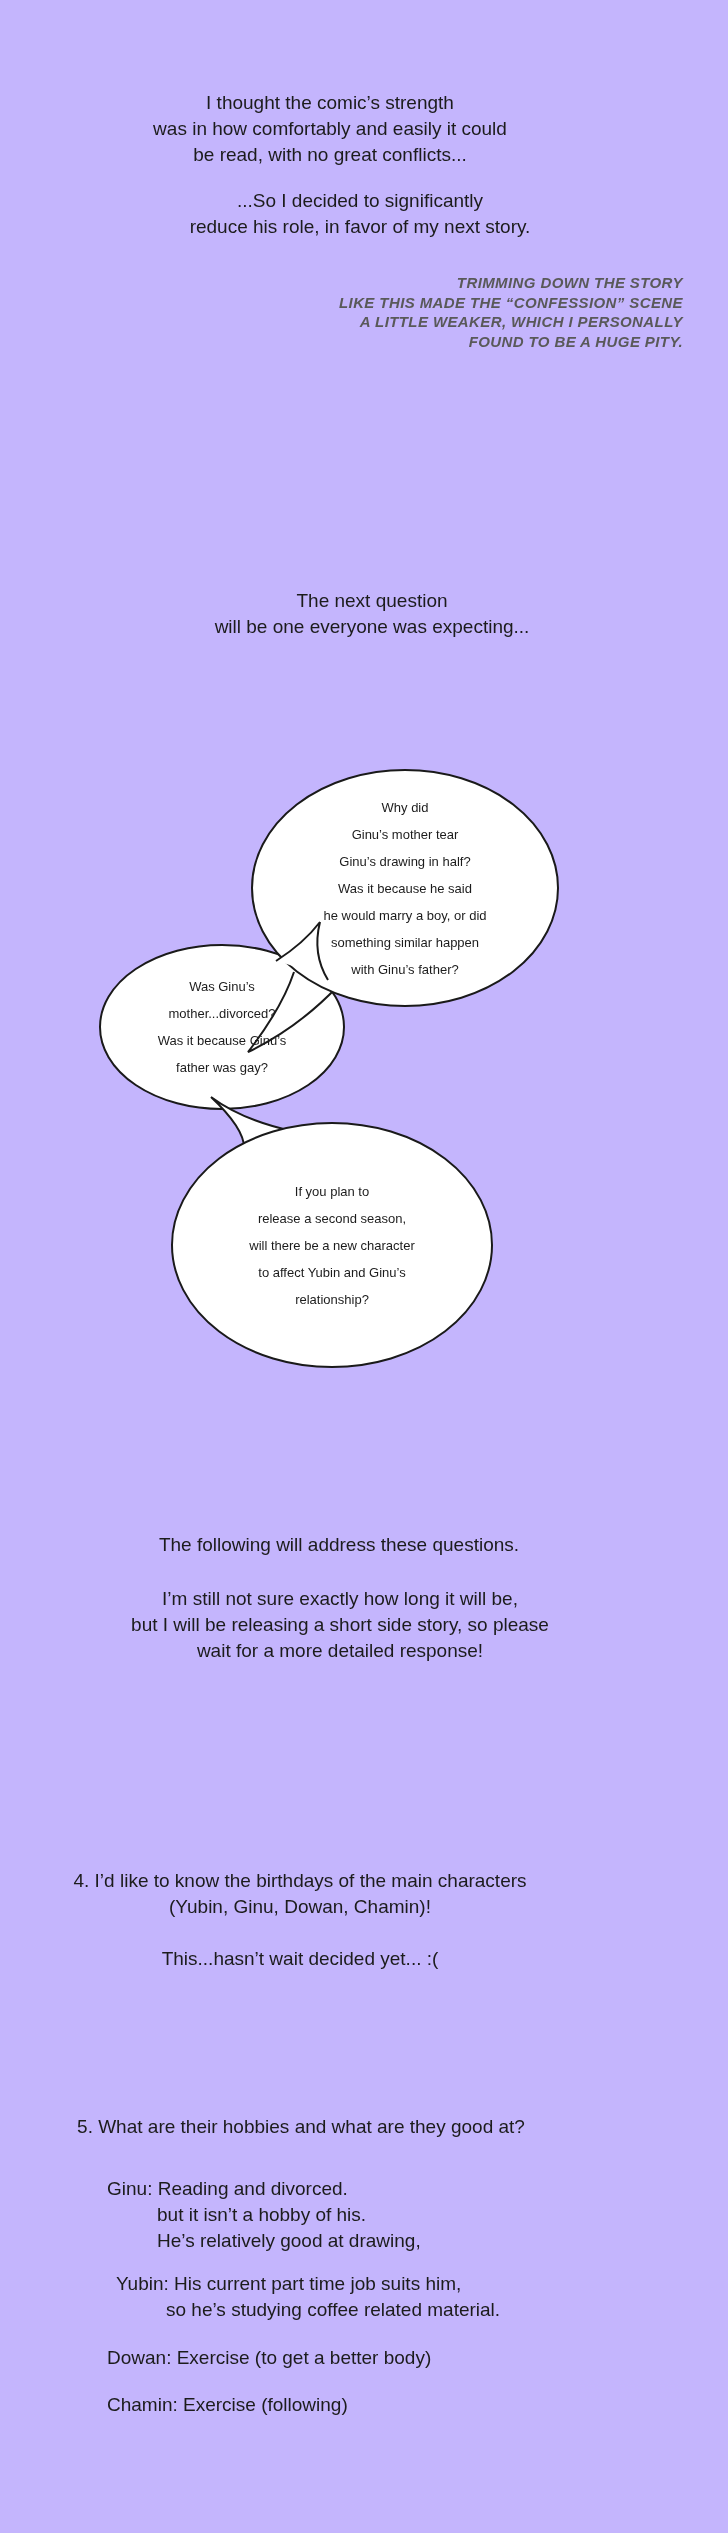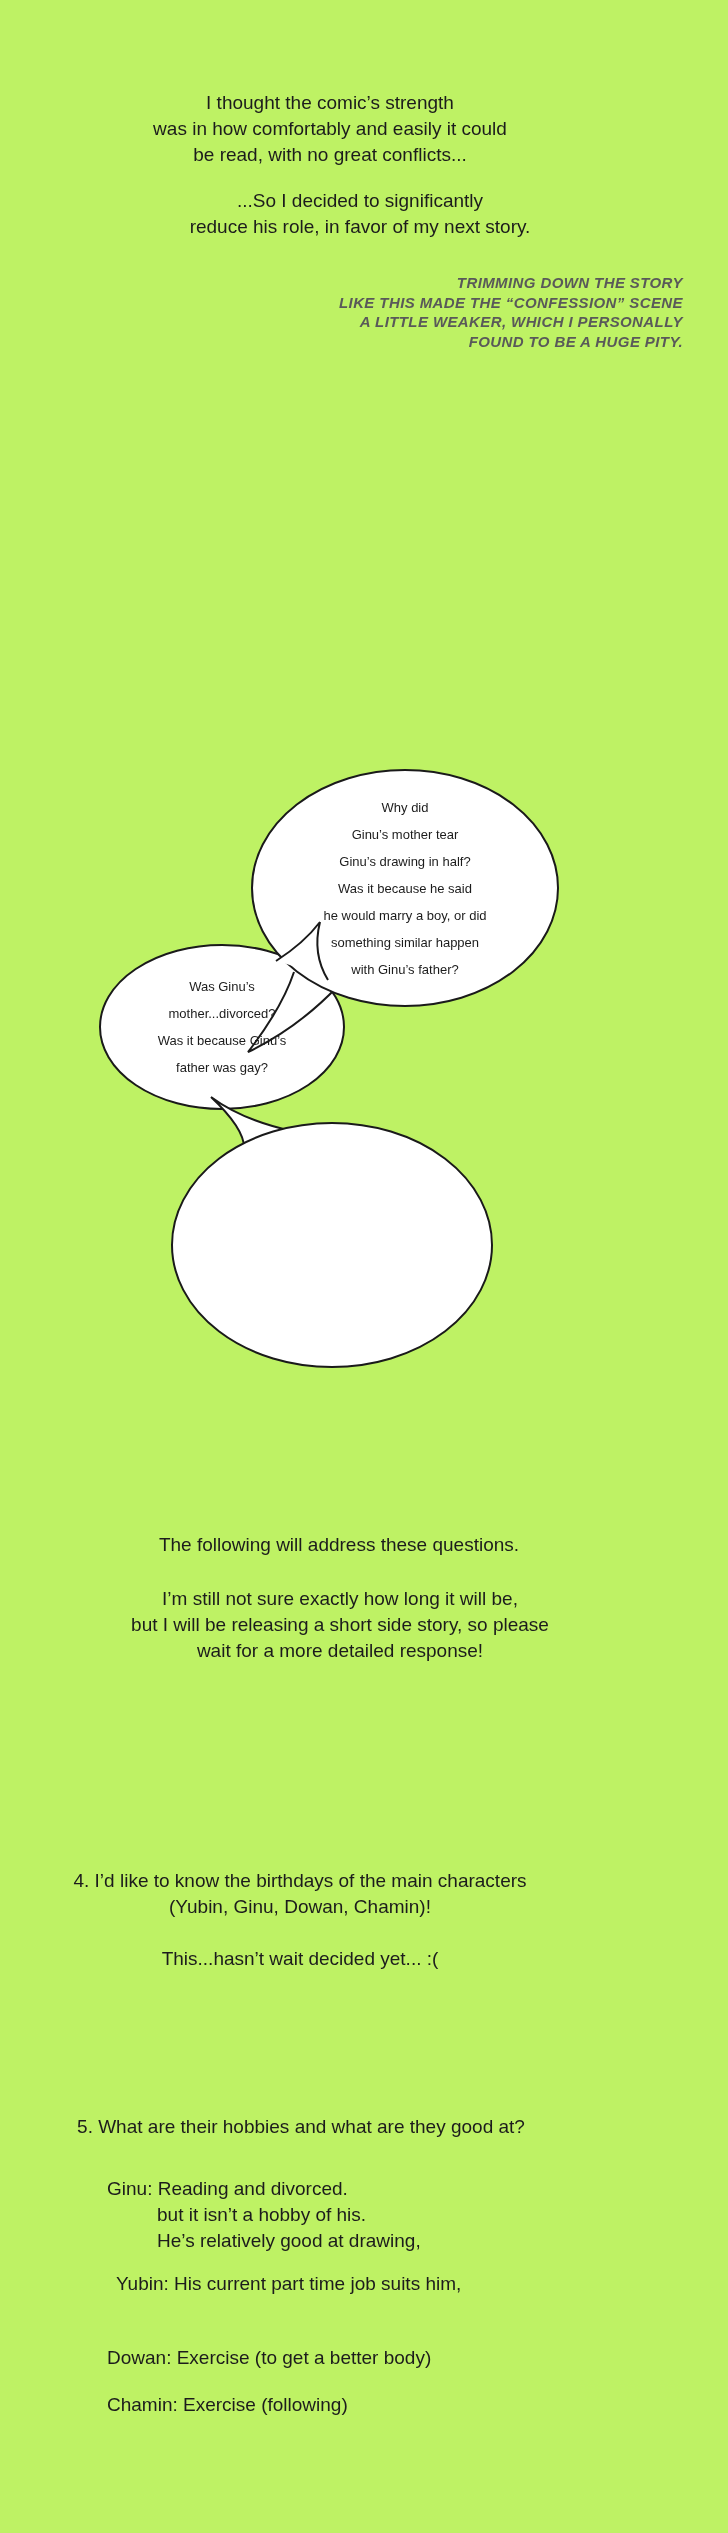--- a/index.html
+++ b/index.html
@@ -1,19 +1,19 @@
 <!DOCTYPE html>
 <html><head>
 <meta charset="utf-8">
 <style>
   html,body{margin:0;padding:0;background:#fff;}
   #panel{
     position:relative;
     width:728px;height:2533px;
-    background:#bef264;
+    background:#c4b5fd;
     overflow:hidden;
     font-family:"Liberation Sans", sans-serif;
   }
   .txt{
     position:absolute;
     color:#1c1c1c;
     font-size:19px;
     line-height:26px;
     text-align:center;
     white-space:pre-line;
@@ -58,20 +58,22 @@
 be read, with no great conflicts...</div>
 
   <div class="txt" style="left:60px;top:188px;width:600px;">...So I decided to significantly
 reduce his role, in favor of my next story.</div>
 
   <div class="note" style="left:283px;top:273px;width:400px;">TRIMMING DOWN THE STORY
 LIKE THIS MADE THE “CONFESSION” SCENE
 A LITTLE WEAKER, WHICH I PERSONALLY
 FOUND TO BE A HUGE PITY.</div>
 
+  <div class="txt" style="left:72px;top:588px;width:600px;">The next question
+will be one everyone was expecting...</div>
 
   <svg id="bubbles-svg" width="560" height="680" viewBox="0 0 560 680">
     <g fill="#ffffff" stroke="#1a1a1a" stroke-width="2">
 
       <ellipse cx="142" cy="287" rx="122" ry="82"></ellipse>
 
       <path stroke="none" d="M 258 246 Q 218 288 168 312 Q 202 268 214 232 Q 234 241 258 246 Z"></path>
       <path fill="none" d="M 258 246 Q 218 288 168 312 Q 202 268 214 232"></path>
 
       <ellipse cx="325" cy="148" rx="153" ry="118"></ellipse>
@@ -92,20 +94,25 @@
 Was it because he said
 he would marry a boy, or did
 something similar happen
 with Ginu’s father?</div>
 
   <div class="bubble-txt" style="left:82px;top:973px;width:280px;">Was Ginu’s
 mother...divorced?
 Was it because Ginu’s
 father was gay?</div>
 
+  <div class="bubble-txt" style="left:172px;top:1178px;width:320px;">If you plan to
+release a second season,
+will there be a new character
+to affect Yubin and Ginu’s
+relationship?</div>
 
   <div class="txt" style="left:39px;top:1532px;width:600px;">The following will address these questions.</div>
 
   <div class="txt" style="left:40px;top:1586px;width:600px;">I’m still not sure exactly how long it will be,
 but I will be releasing a short side story, so please
 wait for a more detailed response!</div>
 
   <div class="txt" style="left:0px;top:1868px;width:600px;">4. I’d like to know the birthdays of the main characters
 (Yubin, Ginu, Dowan, Chamin)!</div>
 
@@ -114,20 +121,21 @@
   <div class="txt" style="left:1px;top:2114px;width:600px;">5. What are their hobbies and what are they good at?</div>
 
   <div class="qa-block" style="left:107px;top:2176px;">
     <div>Ginu: Reading and divorced.</div>
     <div class="indent">but it isn’t a hobby of his.</div>
     <div class="indent">He’s relatively good at drawing,</div>
   </div>
 
   <div class="qa-block" style="left:116px;top:2271px;">
     <div>Yubin: His current part time job suits him,</div>
+    <div class="indent">so he’s studying coffee related material.</div>
   </div>
 
   <div class="qa-block" style="left:107px;top:2345px;">
     <div>Dowan: Exercise (to get a better body)</div>
   </div>
 
   <div class="qa-block" style="left:107px;top:2392px;">
     <div>Chamin: Exercise (following)</div>
   </div>
 

